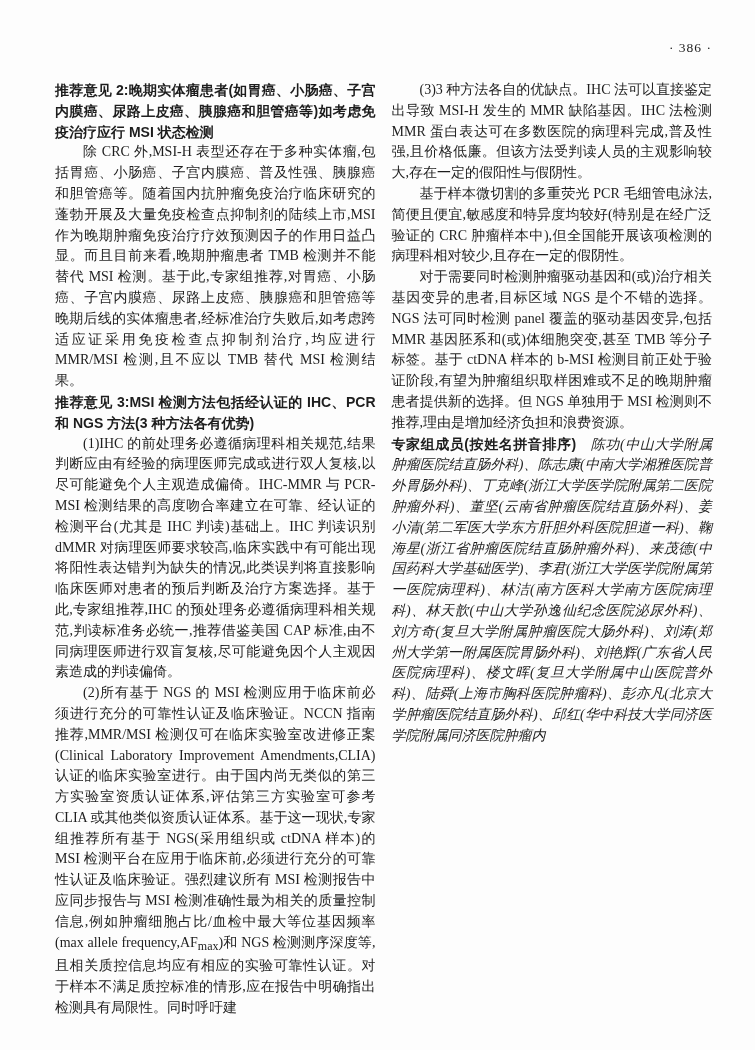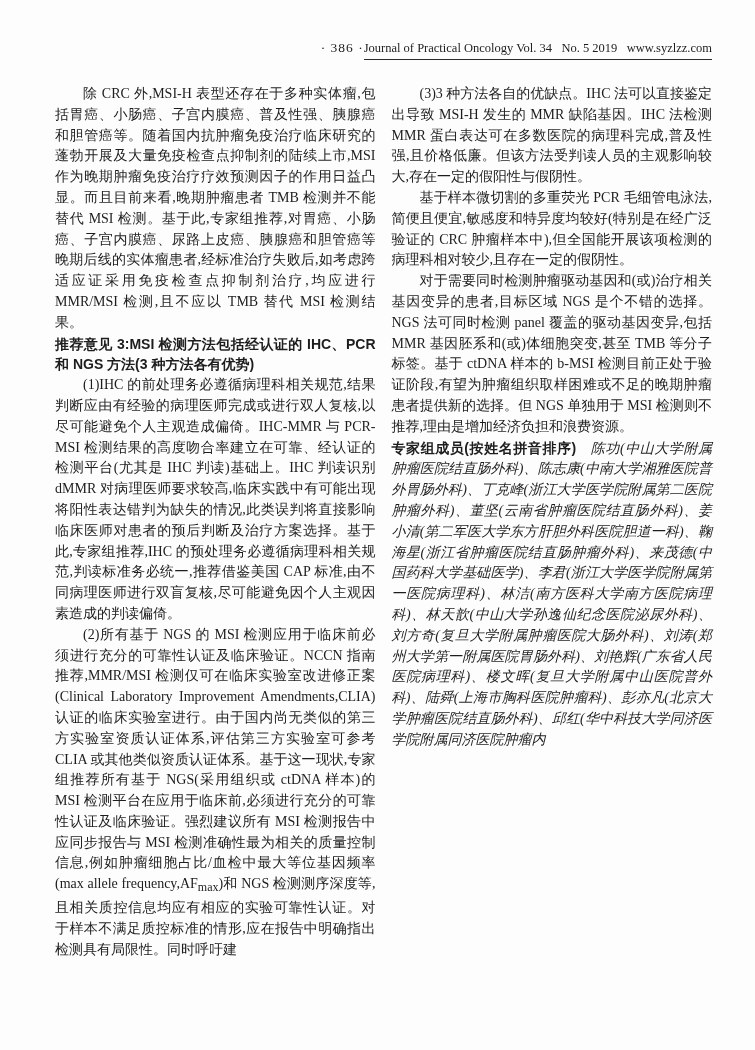--- a/index.html
+++ b/index.html
@@ -47,24 +47,24 @@
   }
   .kai { font-style:italic; }
   .sub { font-size:12px; vertical-align:-3px; }
 </style>
 </head>
 <body>
 
 <div class="page">
   <div class="hdr">
     <span class="pgnum">· 386 ·</span>
-    <span class="jref">Journal of Practical Oncology Vol. 34   No. 5 2019   www.syzlzz.com</span>
   </div>
   <div class="cols">
     <div class="col">
+        <p class="blk heading"><span>推荐意见 2:晚期实体瘤患者(如胃癌、小肠癌、子宫内膜癌、尿路上皮癌、胰腺癌和胆管癌等)如考虑免疫治疗应行 MSI 状态检测</span></p>
         <p class="blk para"><span>除 CRC 外,MSI-H 表型还存在于多种实体瘤,包括胃癌、小肠癌、子宫内膜癌、普及性强、胰腺癌和胆管癌等。随着国内抗肿瘤免疫治疗临床研究的蓬勃开展及大量免疫检查点抑制剂的陆续上市,MSI 作为晚期肿瘤免疫治疗疗效预测因子的作用日益凸显。而且目前来看,晚期肿瘤患者 TMB 检测并不能替代 MSI 检测。基于此,专家组推荐,对胃癌、小肠癌、子宫内膜癌、尿路上皮癌、胰腺癌和胆管癌等晚期后线的实体瘤患者,经标准治疗失败后,如考虑跨适应证采用免疫检查点抑制剂治疗,均应进行 MMR/MSI 检测,且不应以 TMB 替代 MSI 检测结果。</span></p>
         <p class="blk heading"><span>推荐意见 3:MSI 检测方法包括经认证的 IHC、PCR 和 NGS 方法(3 种方法各有优势)</span></p>
         <p class="blk para"><span>(1)IHC 的前处理务必遵循病理科相关规范,结果判断应由有经验的病理医师完成或进行双人复核,以尽可能避免个人主观造成偏倚。IHC-MMR 与 PCR-MSI 检测结果的高度吻合率建立在可靠、经认证的检测平台(尤其是 IHC 判读)基础上。IHC 判读识别 dMMR 对病理医师要求较高,临床实践中有可能出现将阳性表达错判为缺失的情况,此类误判将直接影响临床医师对患者的预后判断及治疗方案选择。基于此,专家组推荐,IHC 的预处理务必遵循病理科相关规范,判读标准务必统一,推荐借鉴美国 CAP 标准,由不同病理医师进行双盲复核,尽可能避免因个人主观因素造成的判读偏倚。</span></p>
         <p class="blk para"><span>(2)所有基于 NGS 的 MSI 检测应用于临床前必须进行充分的可靠性认证及临床验证。NCCN 指南推荐,MMR/MSI 检测仅可在临床实验室改进修正案(Clinical Laboratory Improvement Amendments,CLIA)认证的临床实验室进行。由于国内尚无类似的第三方实验室资质认证体系,评估第三方实验室可参考 CLIA 或其他类似资质认证体系。基于这一现状,专家组推荐所有基于 NGS(采用组织或 ctDNA 样本)的 MSI 检测平台在应用于临床前,必须进行充分的可靠性认证及临床验证。强烈建议所有 MSI 检测报告中应同步报告与 MSI 检测准确性最为相关的质量控制信息,例如肿瘤细胞占比/血检中最大等位基因频率(max allele frequency,AF</span><span class="sub">max</span><span>)和 NGS 检测测序深度等,且相关质控信息均应有相应的实验可靠性认证。对于样本不满足质控标准的情形,应在报告中明确指出检测具有局限性。同时呼吁建</span></p>
       </div>
     <div class="col">
         <p class="blk para"><span>(3)3 种方法各自的优缺点。IHC 法可以直接鉴定出导致 MSI-H 发生的 MMR 缺陷基因。IHC 法检测 MMR 蛋白表达可在多数医院的病理科完成,普及性强,且价格低廉。但该方法受判读人员的主观影响较大,存在一定的假阳性与假阴性。</span></p>
         <p class="blk para"><span>基于样本微切割的多重荧光 PCR 毛细管电泳法,简便且便宜,敏感度和特异度均较好(特别是在经广泛验证的 CRC 肿瘤样本中),但全国能开展该项检测的病理科相对较少,且存在一定的假阴性。</span></p>
         <p class="blk para"><span>对于需要同时检测肿瘤驱动基因和(或)治疗相关基因变异的患者,目标区域 NGS 是个不错的选择。NGS 法可同时检测 panel 覆盖的驱动基因变异,包括 MMR 基因胚系和(或)体细胞突变,甚至 TMB 等分子标签。基于 ctDNA 样本的 b-MSI 检测目前正处于验证阶段,有望为肿瘤组织取样困难或不足的晚期肿瘤患者提供新的选择。但 NGS 单独用于 MSI 检测则不推荐,理由是增加经济负担和浪费资源。</span></p>
         <p class="blk expert"><span class="label">专家组成员(按姓名拼音排序)</span><span class="kai">陈功(中山大学附属肿瘤医院结直肠外科)、陈志康(中南大学湘雅医院普外胃肠外科)、丁克峰(浙江大学医学院附属第二医院肿瘤外科)、董坚(云南省肿瘤医院结直肠外科)、姜小清(第二军医大学东方肝胆外科医院胆道一科)、鞠海星(浙江省肿瘤医院结直肠肿瘤外科)、来茂德(中国药科大学基础医学)、李君(浙江大学医学院附属第一医院病理科)、林洁(南方医科大学南方医院病理科)、林天歆(中山大学孙逸仙纪念医院泌尿外科)、刘方奇(复旦大学附属肿瘤医院大肠外科)、刘涛(郑州大学第一附属医院胃肠外科)、刘艳辉(广东省人民医院病理科)、楼文晖(复旦大学附属中山医院普外科)、陆舜(上海市胸科医院肿瘤科)、彭亦凡(北京大学肿瘤医院结直肠外科)、邱红(华中科技大学同济医学院附属同济医院肿瘤内</span></p>

